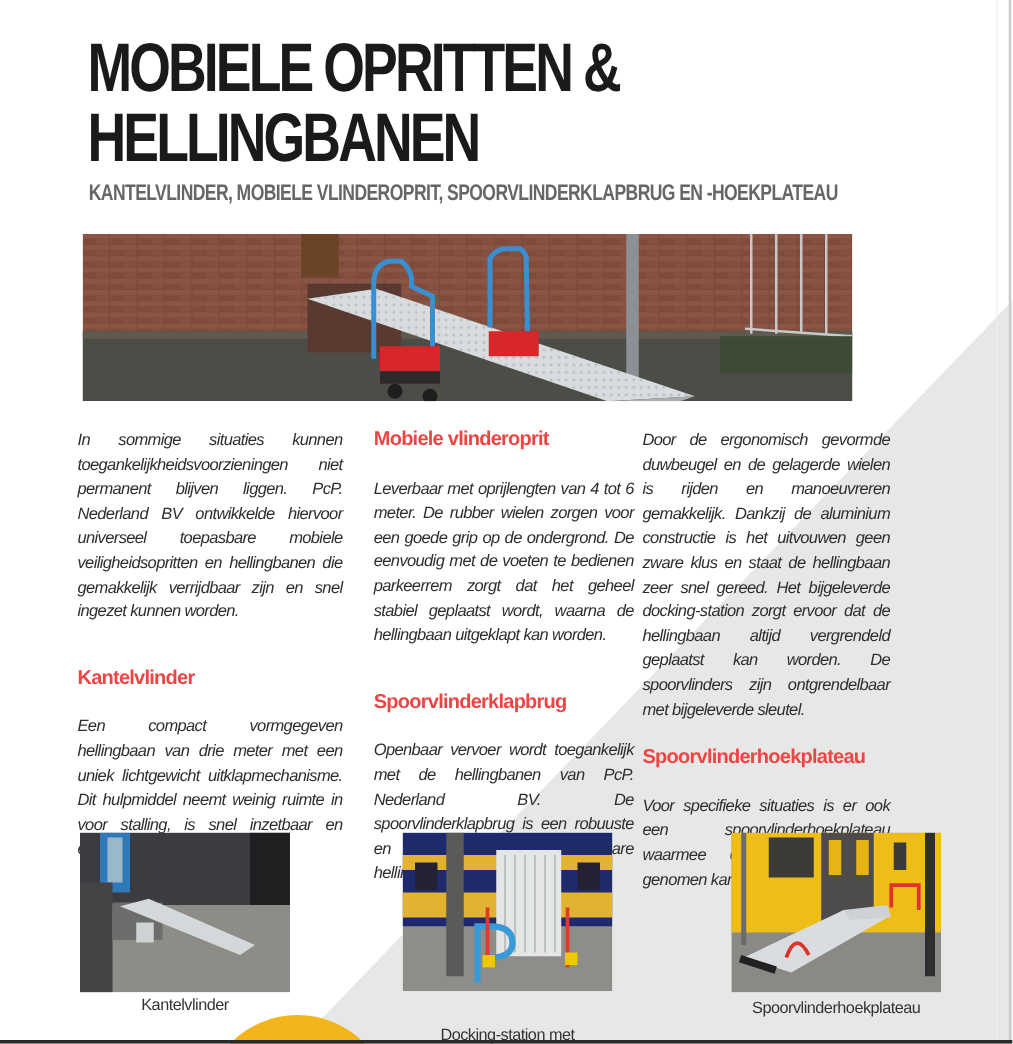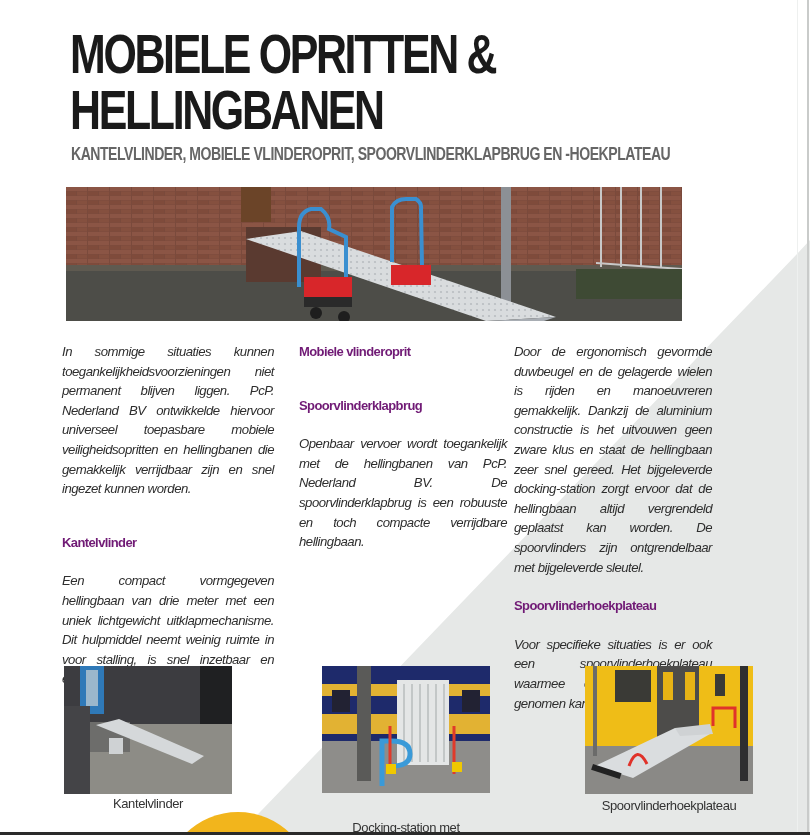--- a/index.html
+++ b/index.html
@@ -36,21 +36,21 @@
   .photo {
     position: absolute; z-index: 2; overflow: hidden;
   }
   .photo svg { display: block; width: 100%; height: 100%; }
   .col {
     position: absolute; z-index: 2; font-size: 13.2px; line-height: 19.6px;
     color: #2e2e2e; letter-spacing: -0.5px;
   }
   .col p { margin: 0; text-align: justify; font-style: italic; }
   .col h3 {
-    margin: 0; font-size: 13px; font-weight: bold; color: #701a75; letter-spacing: -0.6px;
+    margin: 0; font-size: 16px; font-weight: bold; color: #ef4444; letter-spacing: -0.6px;
   }
   .caption {
     position: absolute; z-index: 2; font-size: 13px; line-height: 15px; color: #333;
     text-align: center; letter-spacing: -0.4px;
   }
 </style>
 </head>
 <body>
 
 <svg class="bg-triangle" viewBox="0 0 810 835" preserveAspectRatio="none">
@@ -108,20 +108,21 @@
 </div>
 
 <div class="col" style="left:62px; top:342px; width:212px;">
   <p>In sommige situaties kunnen toegankelijkheidsvoorzieningen niet permanent blijven liggen. PcP. Nederland BV ontwikkelde hiervoor universeel toepasbare mobiele veiligheidsopritten en hellingbanen die gemakkelijk verrijdbaar zijn en snel ingezet kunnen worden.</p>
   <h3 style="margin-top:34px;">Kantelvlinder</h3>
   <p style="margin-top:19px;">Een compact vormgegeven hellingbaan van drie meter met een uniek lichtgewicht uitklapmechanisme. Dit hulpmiddel neemt weinig ruimte in voor stalling, is snel inzetbaar en eenvoudig te plaatsen.</p>
 </div>
 
 <div class="col" style="left:299px; top:342px; width:208px;">
   <h3>Mobiele vlinderoprit</h3>
+  <p style="margin-top:19px;">Leverbaar met oprijlengten van 4 tot 6 meter. De rubber wielen zorgen voor een goede grip op de ondergrond. De eenvoudig met de voeten te bedienen parkeerrem zorgt dat het geheel stabiel geplaatst wordt, waarna de hellingbaan uitgeklapt kan worden.</p>
   <h3 style="margin-top:34px;">Spoorvlinderklapbrug</h3>
   <p style="margin-top:19px;">Openbaar vervoer wordt toegankelijk met de hellingbanen van PcP. Nederland BV. De spoorvlinderklapbrug is een robuuste en toch compacte verrijdbare hellingbaan.</p>
 </div>
 
 <div class="col" style="left:514px; top:342px; width:198px;">
   <p>Door de ergonomisch gevormde duwbeugel en de gelagerde wielen is rijden en manoeuvreren gemakkelijk. Dankzij de aluminium constructie is het uitvouwen geen zware klus en staat de hellingbaan zeer snel gereed. Het bijgeleverde docking-station zorgt ervoor dat de hellingbaan altijd vergrendeld geplaatst kan worden. De spoorvlinders zijn ontgrendelbaar met bijgeleverde sleutel.</p>
   <h3 style="margin-top:19px;">Spoorvlinderhoekplateau</h3>
   <p style="margin-top:19px;">Voor specifieke situaties is er ook een spoorvlinderhoekplateau waarmee een haakse bocht genomen kan worden.</p>
 </div>
 

